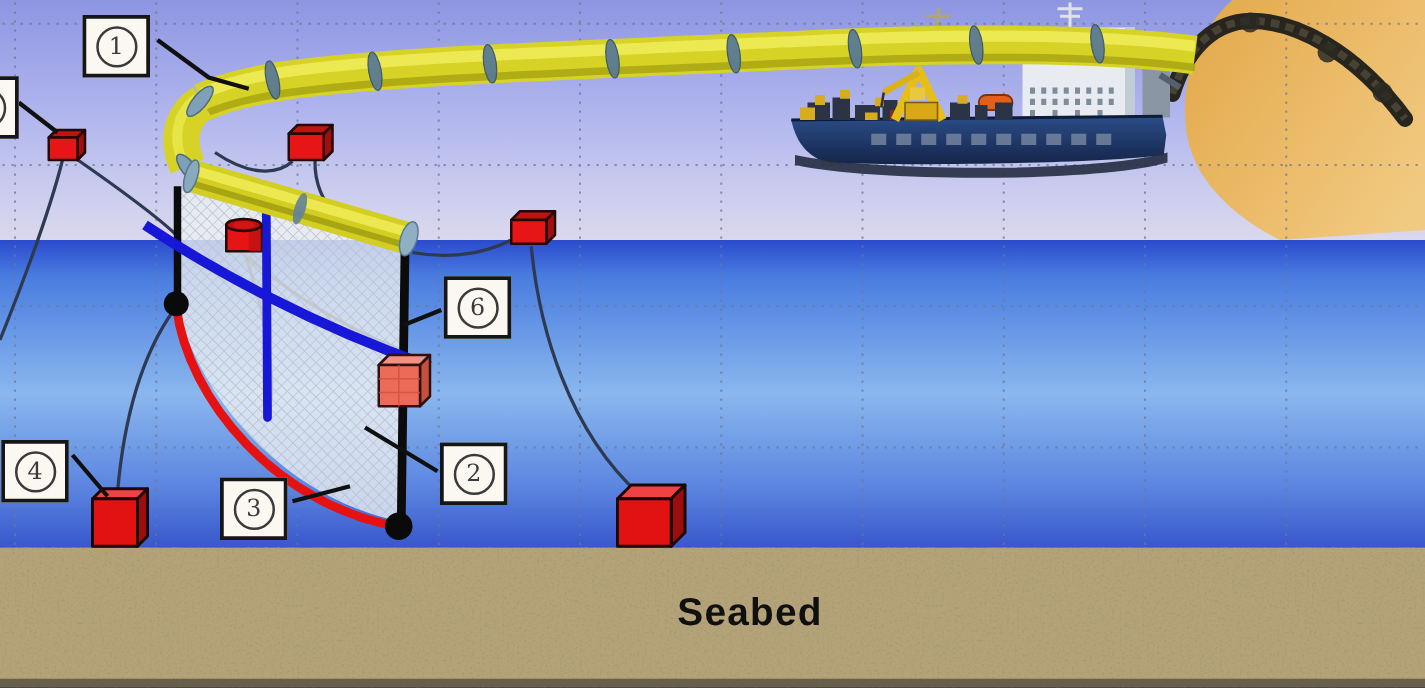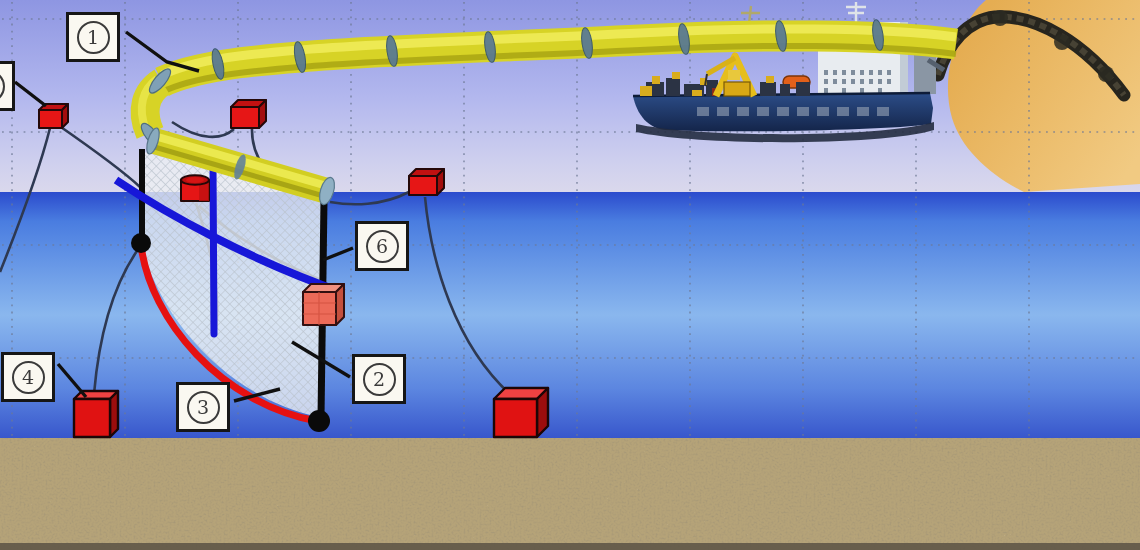--- a/index.html
+++ b/index.html
@@ -310,14 +310,15 @@
 <div class="callout" style="left:352px;top:354px;">
   <div class="circ">2</div>
 </div>
 <div class="callout" style="left:176px;top:382px;">
   <div class="circ">3</div>
 </div>
 <div class="callout" style="left:1px;top:352px;">
   <div class="circ">4</div>
 </div>
 
+<div id="seabed-label">Seabed</div>
 
 </div>
 
 </body></html>

